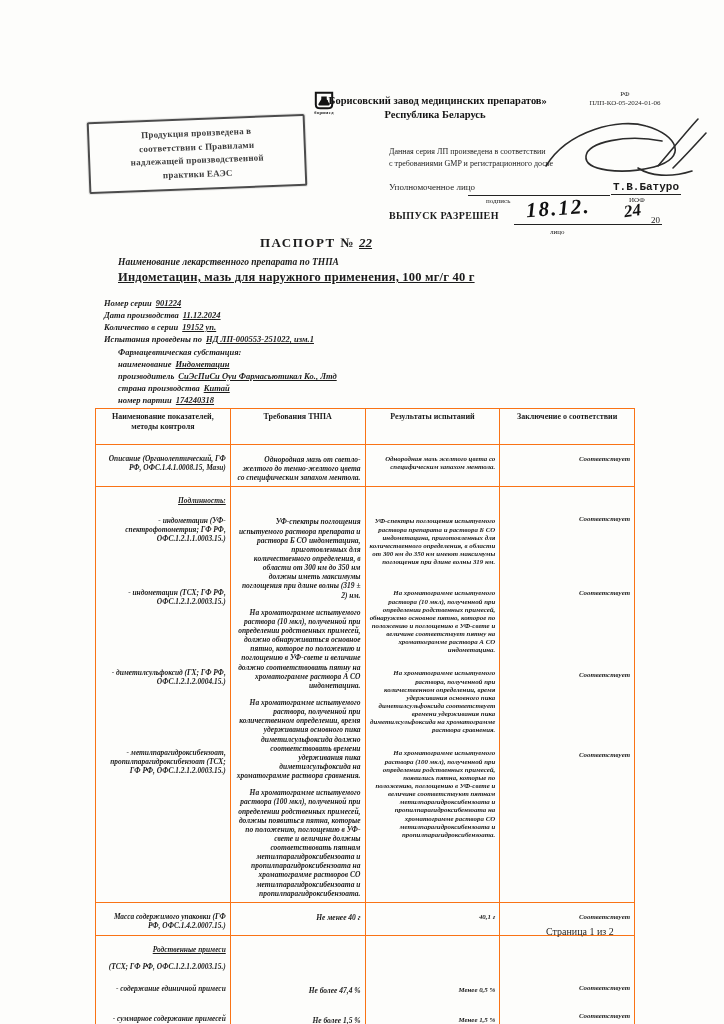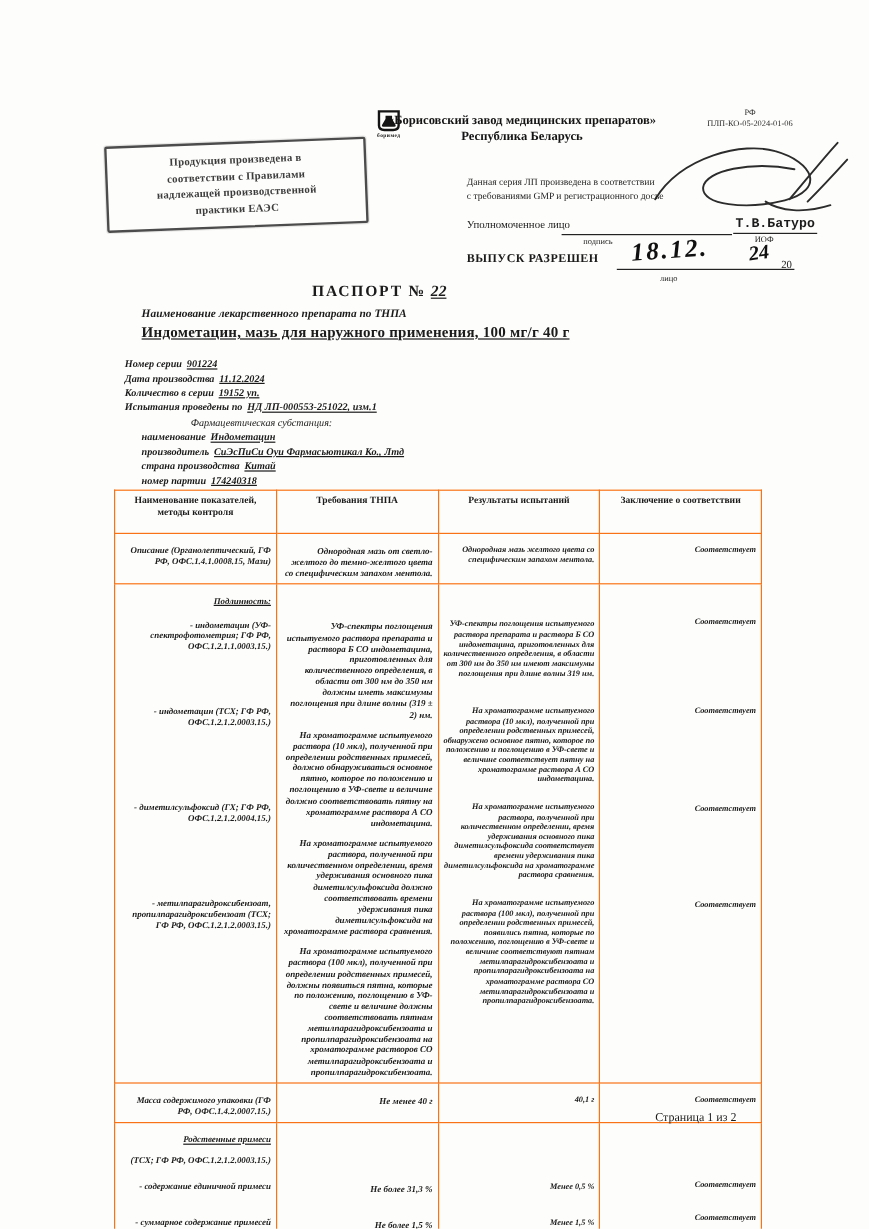--- a/index.html
+++ b/index.html
@@ -55,21 +55,21 @@
   .passport-title{top:235px;left:0;width:632px;text-align:center;font-size:13px;font-weight:bold;letter-spacing:1.5px;}
   .passport-no{font-style:italic;text-decoration:underline;margin-left:4px;letter-spacing:0;}
 
   .name-label{top:257px;left:118px;font-size:9.5px;font-weight:bold;font-style:italic;}
   .drug-name{top:270px;left:118px;font-size:12.5px;font-weight:bold;text-decoration:underline;letter-spacing:.2px;}
 
   .fields{font-size:8.5px;font-weight:bold;font-style:italic;line-height:12px;}
   .fields-1{top:297px;left:104px;}
   .fields-2{top:346px;left:118px;}
   .fields .val{text-decoration:underline;margin-left:4px;}
-  .sub-title{font-size:8.5px;font-weight:normal;font-style:italic;margin-left:41px;}
+  .sub-title{font-size:8.5px;font-weight:bold;font-style:italic;}
 
   
   .tbl-wrap{top:408px;left:95px;width:540px;}
   table.doc{border-collapse:collapse;width:540px;table-layout:fixed;}
   table.doc th,table.doc td{border:1px solid #f97316;vertical-align:top;padding:2px 4px;}
   table.doc th{font-size:8px;font-weight:bold;text-align:center;line-height:1.25;height:30px;vertical-align:top;padding-top:3px;}
   table.doc td{font-style:italic;font-weight:bold;}
   td.c0{width:21.4%;font-size:7.4px;line-height:1.2;}
   td.c1{width:47.6%;font-size:7.5px;line-height:1.22;}
   td.c2{width:21%;font-size:6.9px;line-height:1.18;}
@@ -232,21 +232,21 @@
         </tr>
         <tr>
           <td class="c0">
             <div class="para ul">Родственные примеси</div>
             <div class="para" style="min-height: 14px;">(ТСХ; ГФ РФ, ОФС.1.2.1.2.0003.15.)</div>
             <div class="para" style="min-height: 22px;">- содержание единичной примеси</div>
             <div class="para">- суммарное содержание примесей</div>
           </td>
           <td class="c1">
             <div class="para spacer" style="min-height: 32px;"></div>
-            <div class="para" style="min-height: 22px;">Не более 31,3 %</div>
+            <div class="para" style="min-height: 22px;">Не более 47,4 %</div>
             <div class="para">Не более 1,5 %</div>
           </td>
           <td class="c2">
             <div class="para spacer" style="min-height: 32px;"></div>
             <div class="para" style="min-height: 22px;">Менее 0,5 %</div>
             <div class="para">Менее 1,5 %</div>
           </td>
           <td class="c3">
             <div class="para spacer" style="min-height: 30px;"></div>
             <div class="para" style="min-height: 20px;">Соответствует</div>

